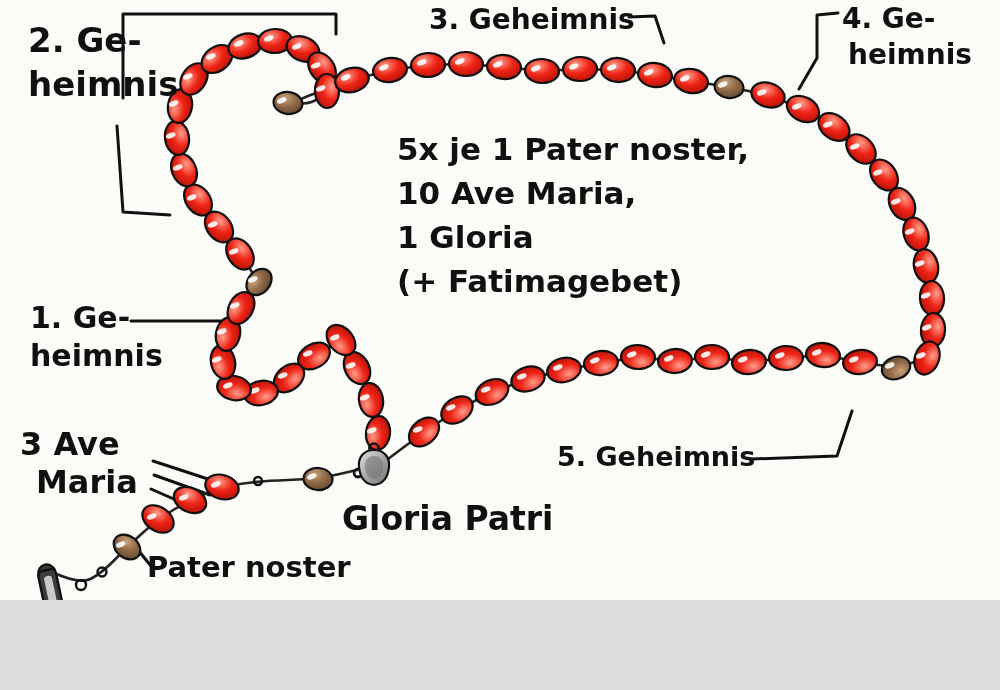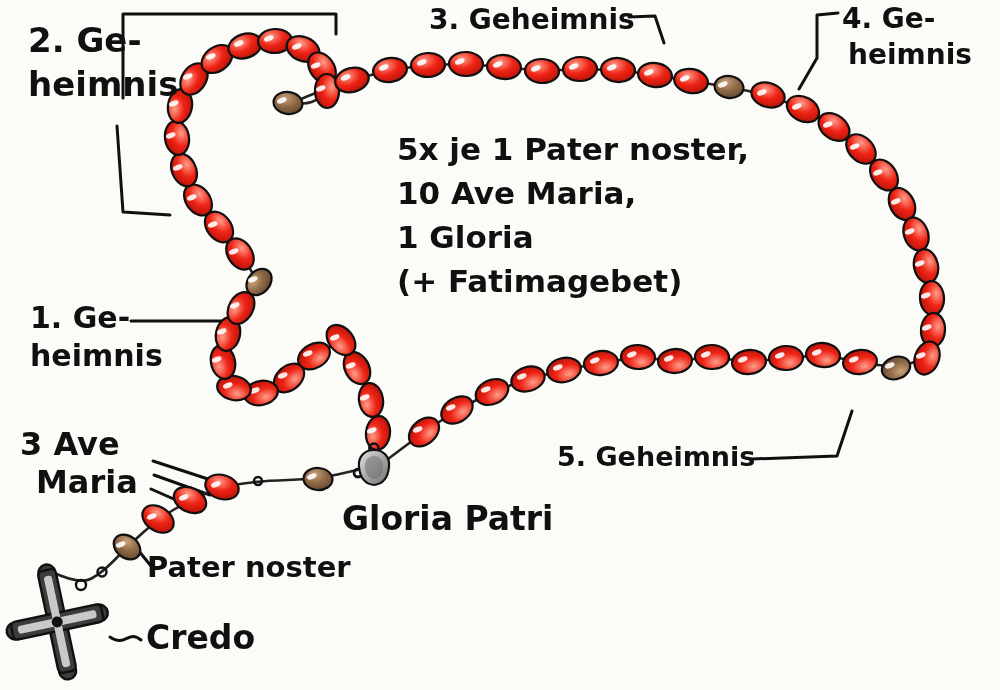--- a/index.html
+++ b/index.html
@@ -1,17 +1,17 @@
 <!DOCTYPE html>
 <html style="--paper: #fbfbf8; --ink: #101010; --string: #232323; --bead-red-light: #ff9d8a; --bead-red: #ee2416; --bead-red-dark: #a90d04; --bead-brown-light: #c9a078; --bead-brown: #8e6a47; --bead-brown-dark: #5c3f28; --metal-light: #e2e2e2; --metal-dark: #6f6f6f; --cross-dark: #3c3c3c; --cross-light: #c9c9c9;"><head>
 <meta charset="utf-8">
 <style>
   html,body{margin:0;padding:0;}
   body{background:#dddddd;}
-  .stage{position:relative;width:1000px;height:690px;background:var(--paper,#fbfbf8);overflow:hidden;}
+  .stage{position:relative;width:1000px;height:600px;background:var(--paper,#fbfbf8);overflow:hidden;}
   svg{display:block;}
   text{font-family:"DejaVu Sans","Liberation Sans",sans-serif;font-weight:bold;fill:var(--ink,#101010);}
   .string{fill:none;stroke:var(--string,#232323);stroke-width:2.6;stroke-linejoin:round;stroke-linecap:round;}
   .pointer{fill:none;stroke:var(--ink,#101010);stroke-width:3;stroke-linecap:round;stroke-linejoin:round;}
   .ring{fill:none;stroke:var(--ink,#101010);stroke-width:2.4;}
   .bead-outline{stroke:var(--ink,#151515);stroke-width:2.2;}
 </style>
 </head>
 <body>
 

